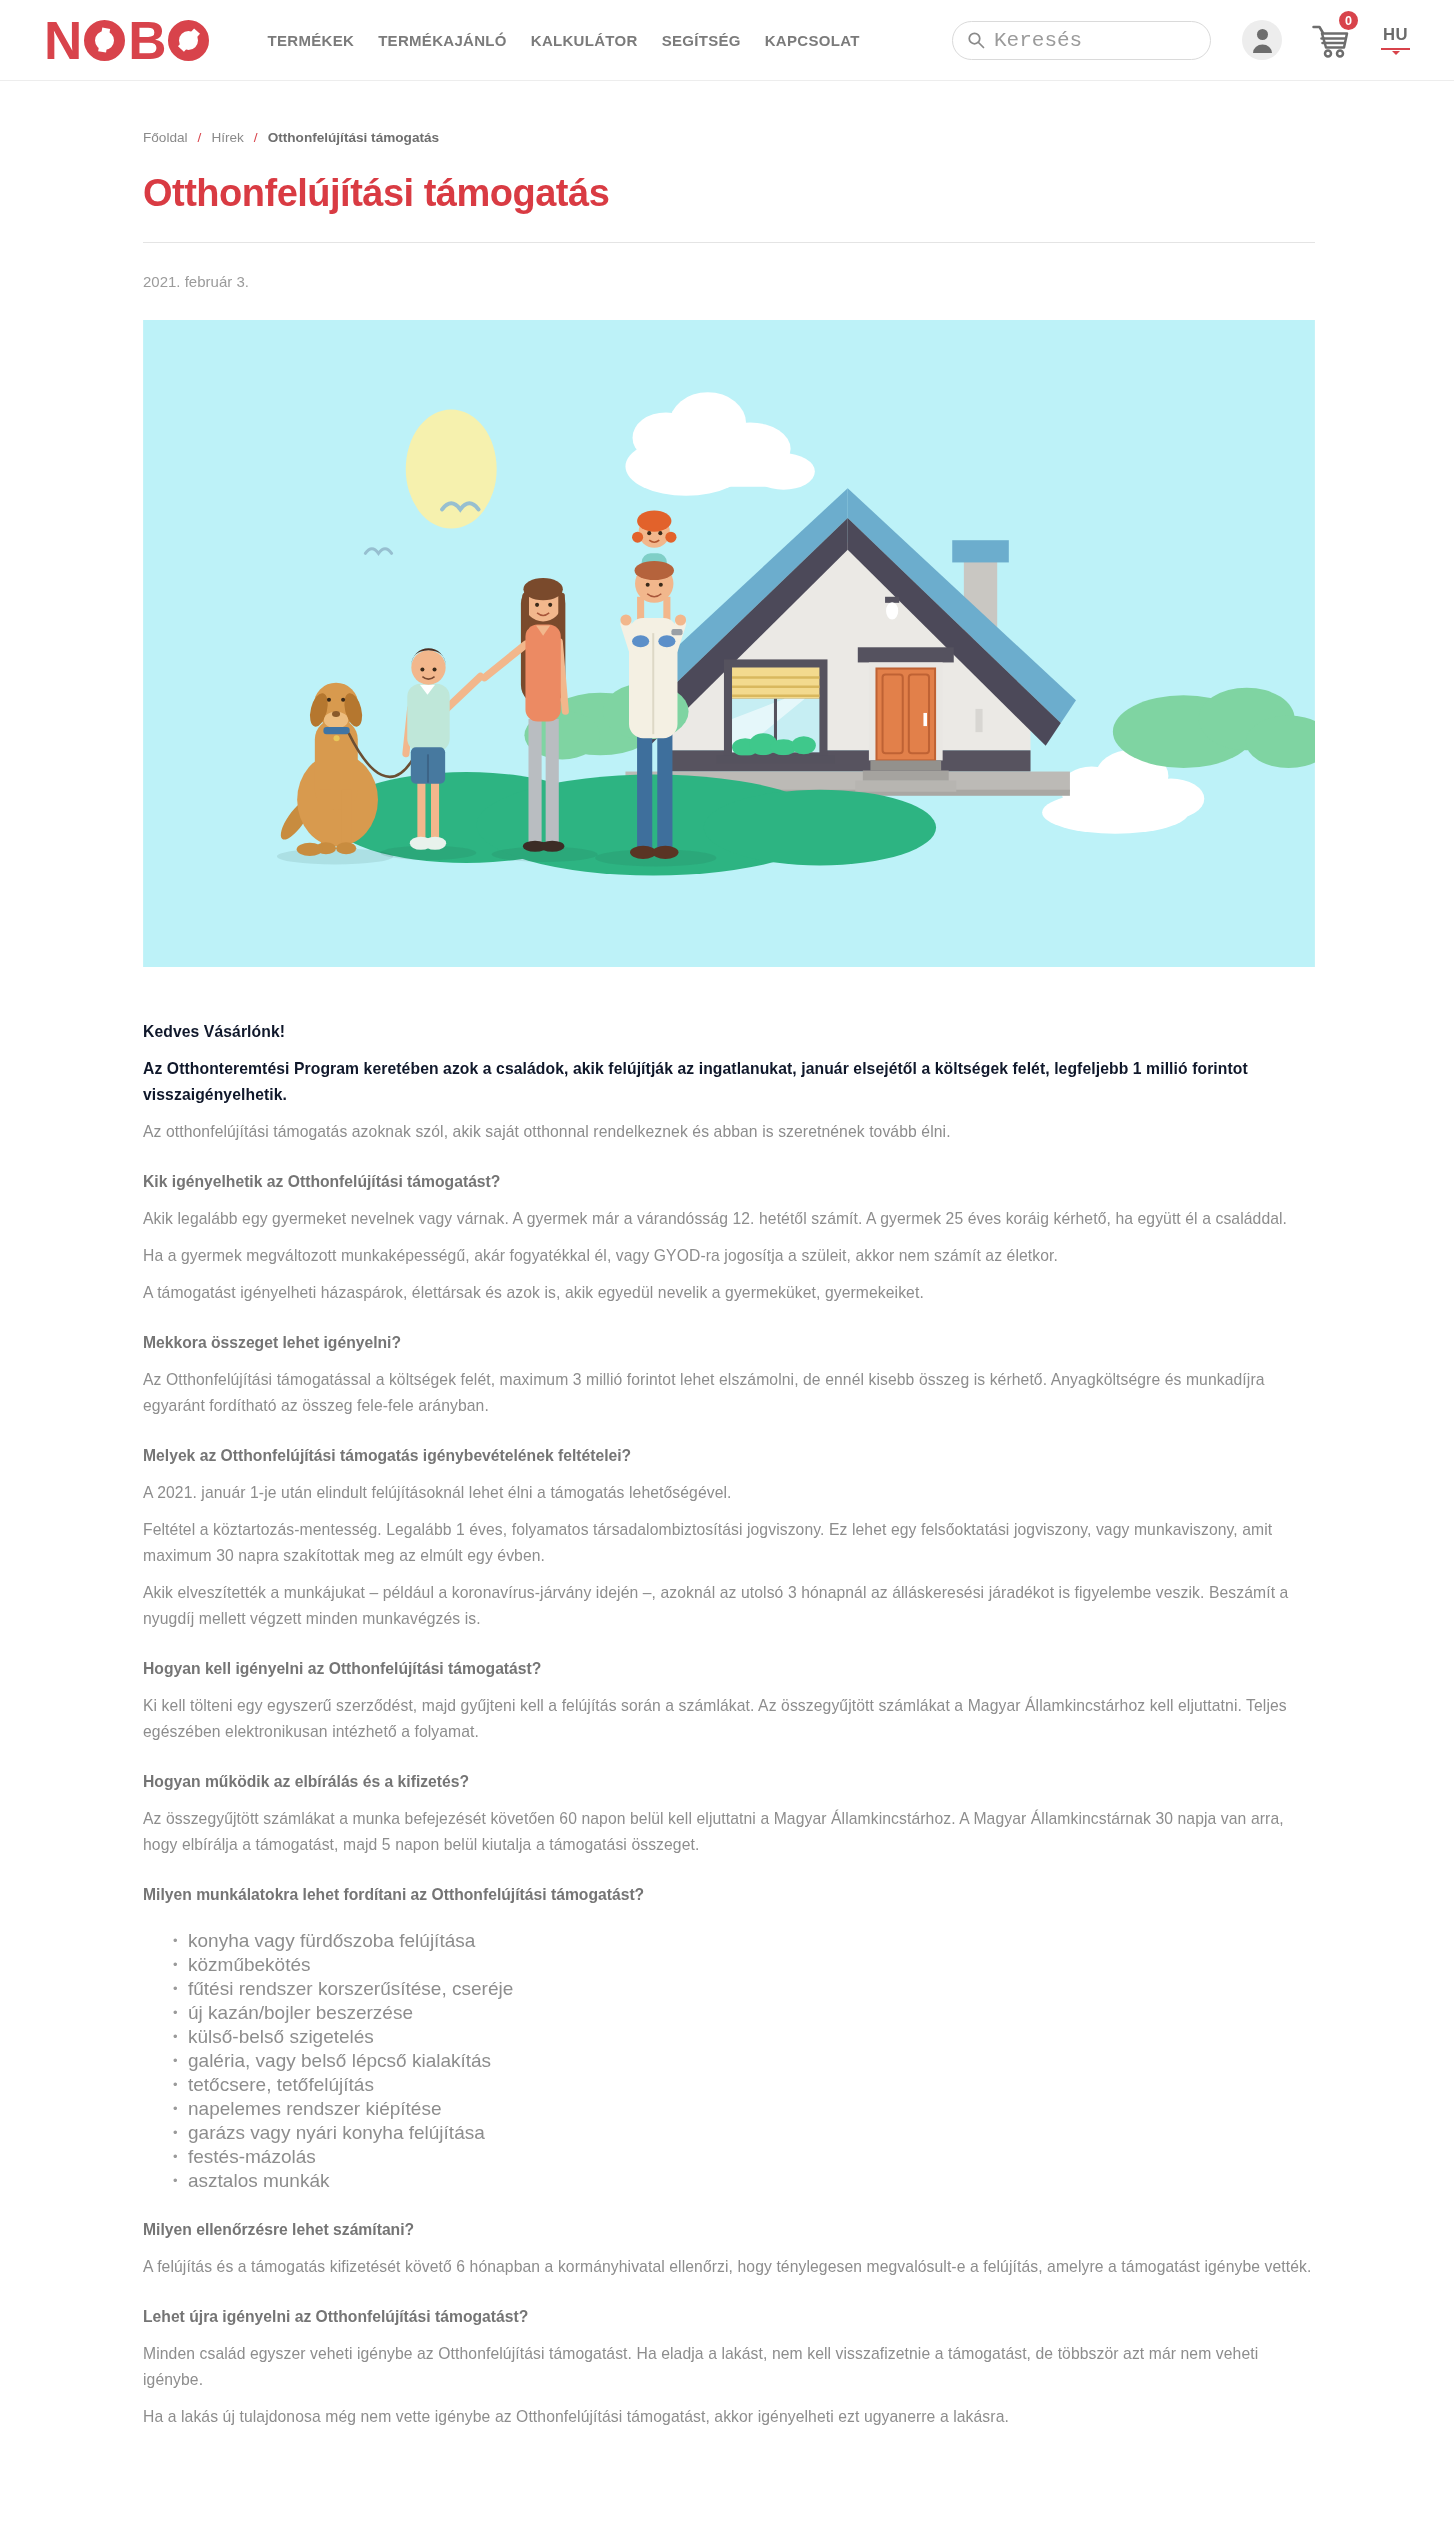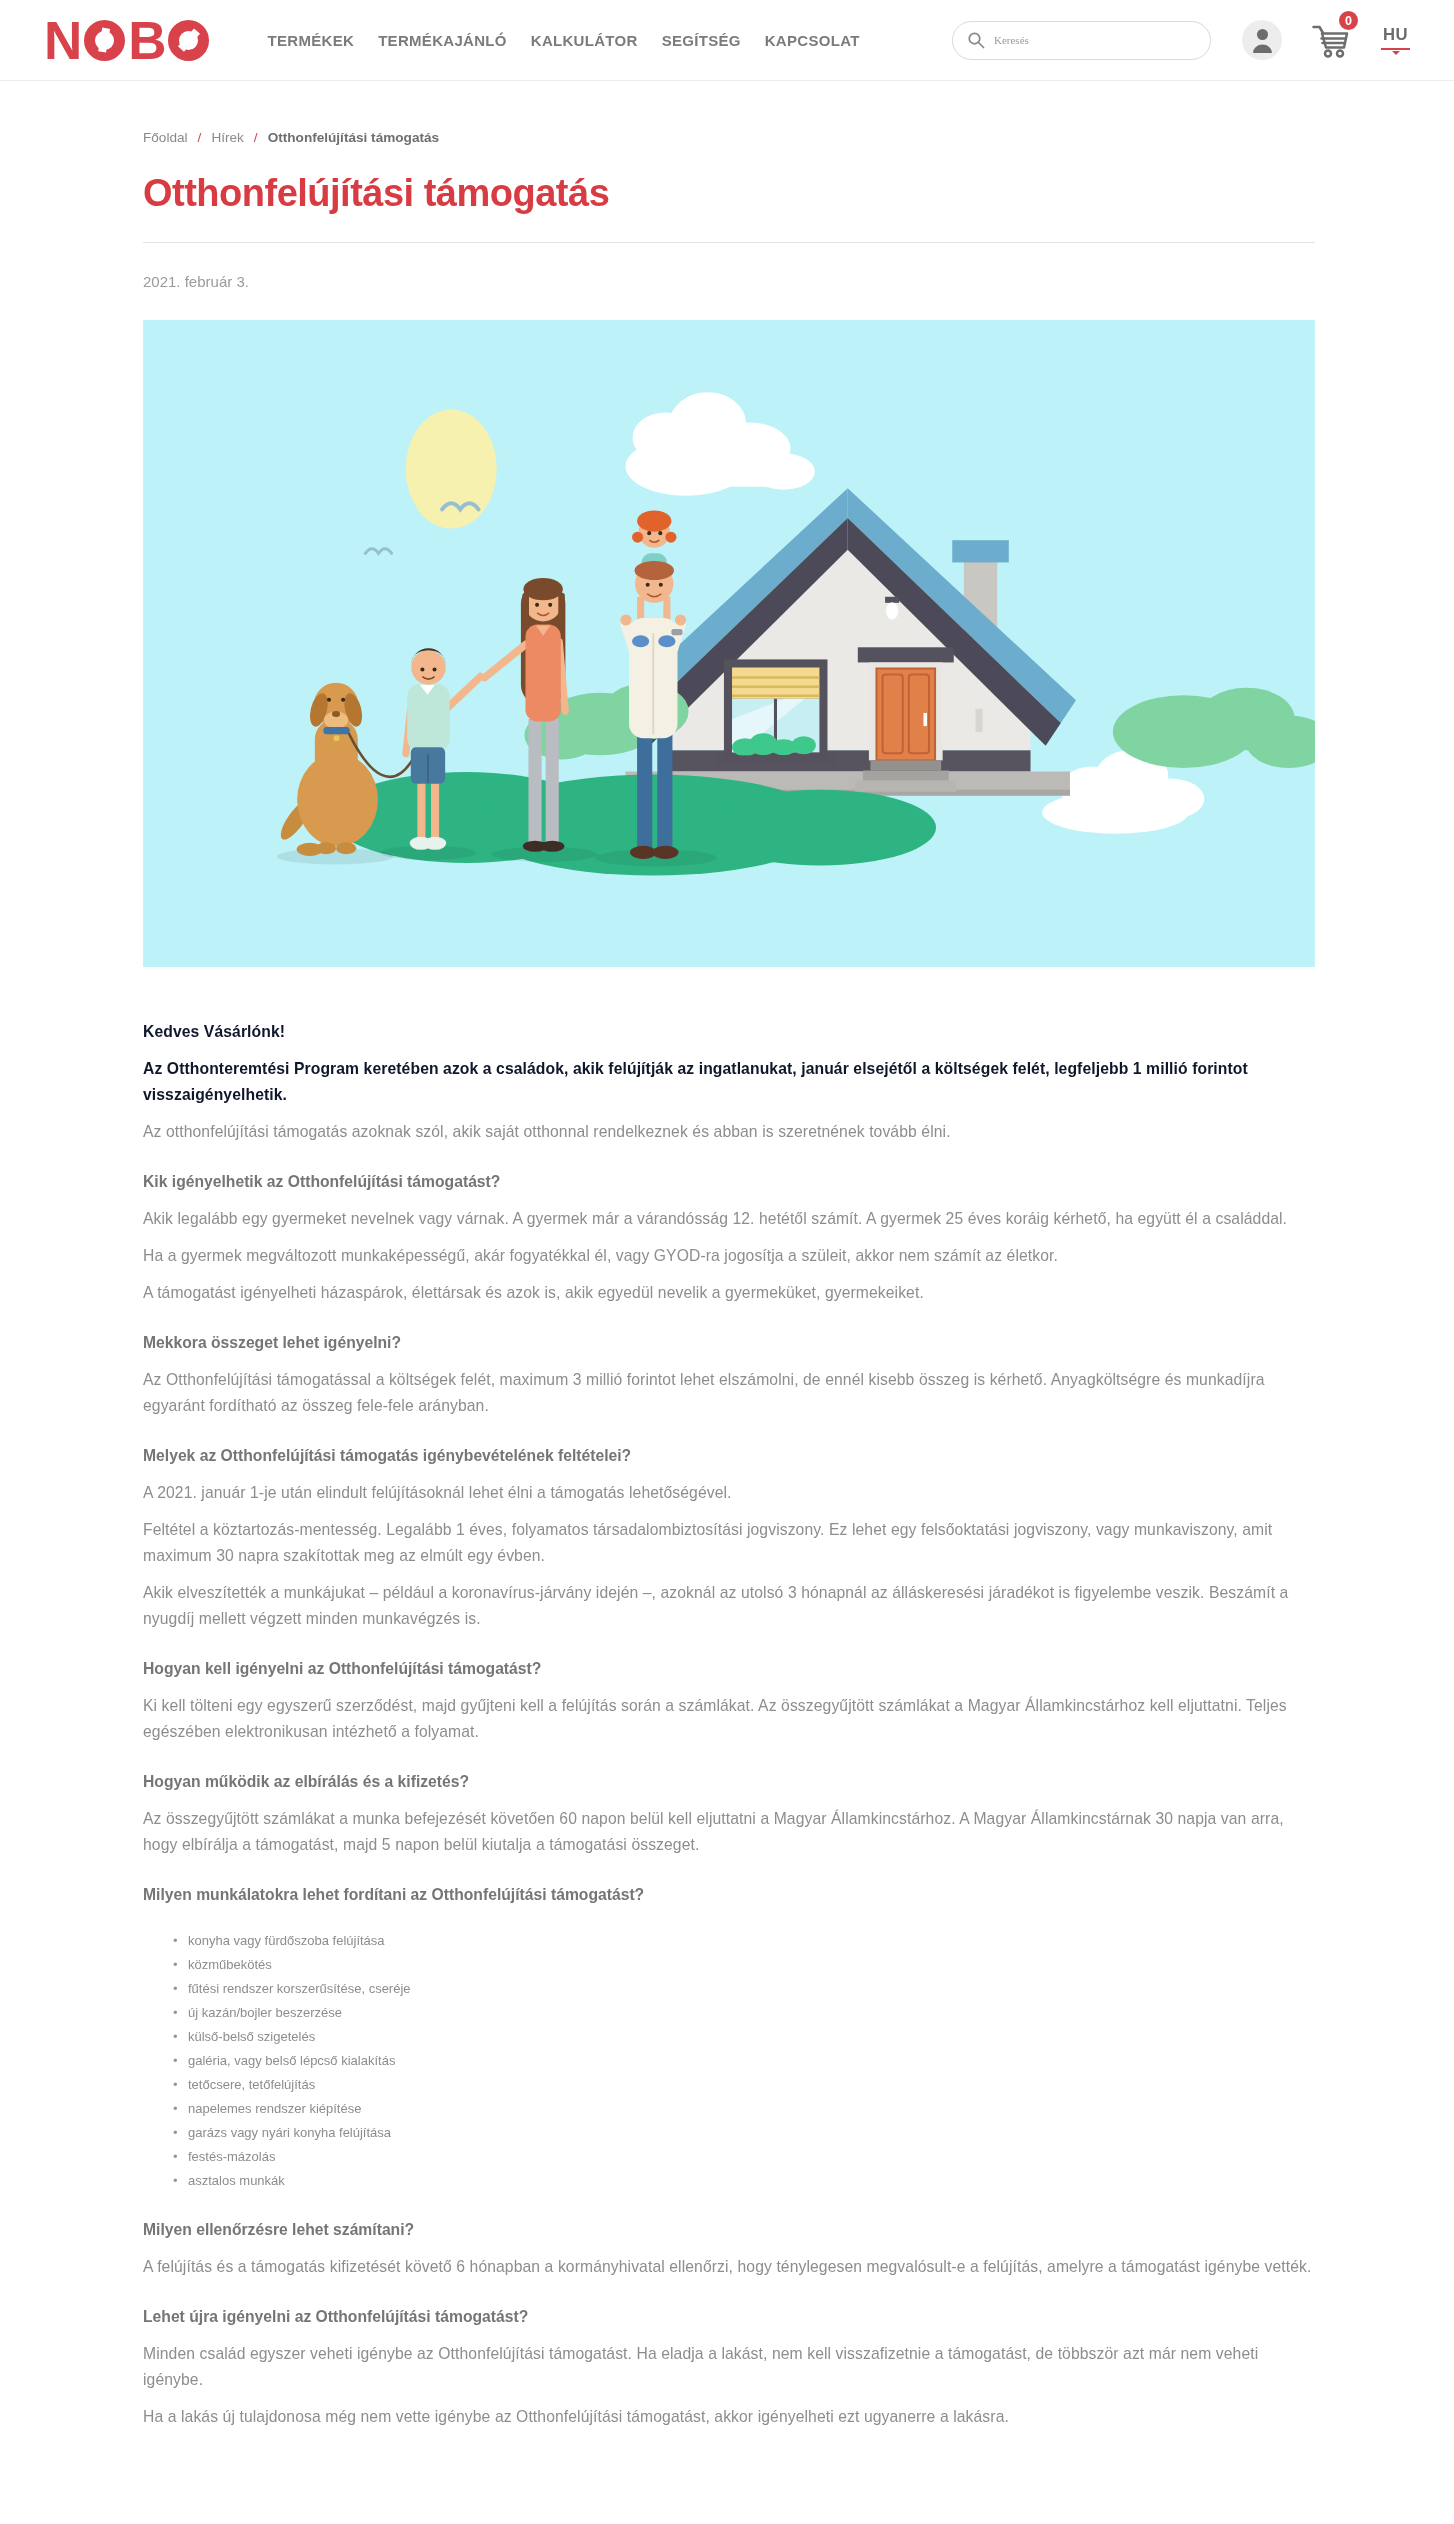--- a/index.html
+++ b/index.html
@@ -9,21 +9,21 @@
   
   .header { height:81px; display:flex; align-items:center; padding:0 44px; border-bottom:0.5px solid #ededed; background:#fff; }
   .logo { display:flex; align-items:center; gap:2px; margin-right:57px; cursor:pointer; }
   .logo .ltr { font-size:53px; font-weight:800; color:#d8434b; letter-spacing:-2px; line-height:1; }
   .logo-o { width:41px; height:41px; border-radius:50%; border:11.6px solid #d8434b; position:relative; margin:0 1.5px; }
   .logo-o::after { content:""; position:absolute; left:50%; top:-12%; width:7.6px; height:124%; background:#fff; transform:translateX(-50%) rotate(10deg); }
   .logo-o.o2::after { transform:translateX(-50%) rotate(42deg); }
   .nav { display:flex; gap:24px; }
   .nav .nav-item { font-size:15px; font-weight:600; color:#7b7b7b; letter-spacing:0.3px; cursor:pointer; white-space:nowrap; }
   .search { margin-left:auto; width:259px; height:39px; border:1px solid #dadada; border-radius:20px; display:flex; align-items:center; padding:0 14px; gap:9px; }
-  .search input { border:none; outline:none; font-size:11px; color:#555; width:182px; font-family:Liberation Serif, serif; }
+  .search input { border:none; outline:none; font-size:21px; color:#555; width:182px; font-family:Liberation Mono, monospace; }
   .search input::placeholder { color:#9b9b9b; }
   .avatar { width:40px; height:40px; border-radius:50%; background:#ededed; margin-left:31px; display:flex; align-items:center; justify-content:center; overflow:hidden; cursor:pointer; }
   .cart { position:relative; margin-left:29px; cursor:pointer; }
   .badge { position:absolute; top:-11px; right:-7px; width:23px; height:23px; border-radius:50%; background:#d8434b; border:2.5px solid #fff; color:#fff; font-size:12.6px; font-weight:700; display:flex; align-items:center; justify-content:center; }
   .lang { margin-left:28px; text-align:center; cursor:pointer; }
   .lang .lang-label { font-size:16.7px; font-weight:600; color:#6b6b6b; letter-spacing:0.5px; }
   .lang .lang-underline { width:29px; height:2px; background:#d8434b; margin:3px auto 0; }
   .lang .lang-caret { width:0; height:0; border-left:4px solid transparent; border-right:4px solid transparent; border-top:4.5px solid #d8434b; margin:1px auto 0; }
 
   
@@ -35,21 +35,21 @@
   .title { margin-top:27px; font-size:38px; font-weight:800; color:#d93b43; letter-spacing:-0.5px; }
   .rule { border:none; border-top:1px solid #e4e4e4; margin-top:27px; }
   .date { margin-top:30px; font-size:15px; color:#9b9b9b; }
   .hero { margin-top:30px; width:1172px; height:647px; display:block; }
 
   .article-body { margin-top:52px; }
   .article-body p { font-size:15.7px; line-height:26px; color:#8d8d8d; margin:0 0 11px 0; letter-spacing:0.1px; }
   .article-body p.bold { color:#0f172a; font-weight:700; }
   .article-body h3 { font-size:15.7px; line-height:26px; color:#757575; font-weight:700; margin:24px 0 11px 0; }
   .article-body ul { list-style:none; margin:21px 0 21px 30px; }
-  .article-body li { position:relative; font-size:13px; line-height:24px; color:#8d8d8d; padding-left:15px; }
+  .article-body li { position:relative; font-size:19px; line-height:24px; color:#8d8d8d; padding-left:15px; }
   .article-body li::before { content:"•"; position:absolute; left:0; top:0; color:#9a9a9a; font-size:13px; }
 </style>
 </head>
 <body>
 
 <header class="header">
   <div class="logo">
     <span class="ltr">N</span>
     <span class="logo-o o1"></span>
     <span class="ltr">B</span>

